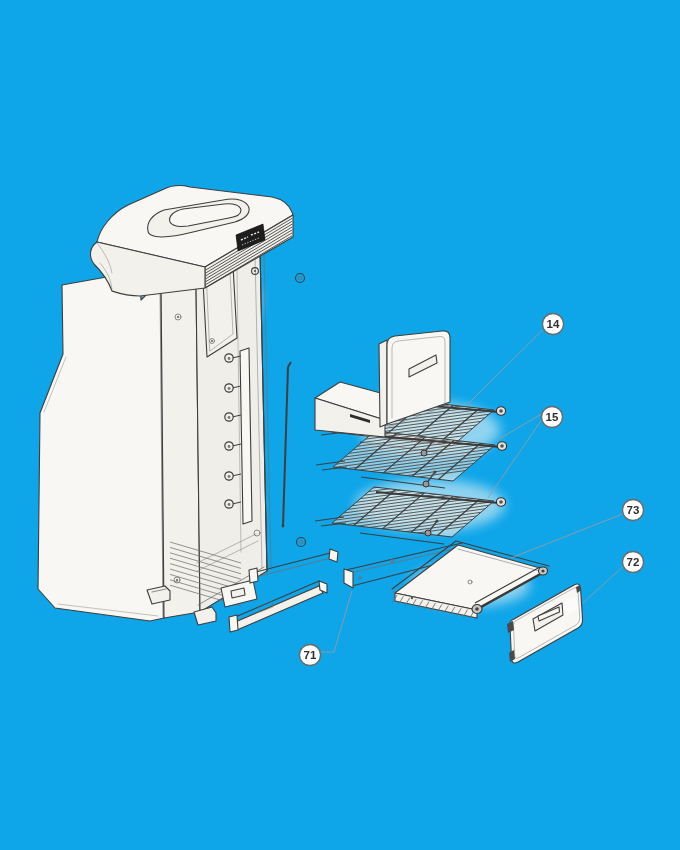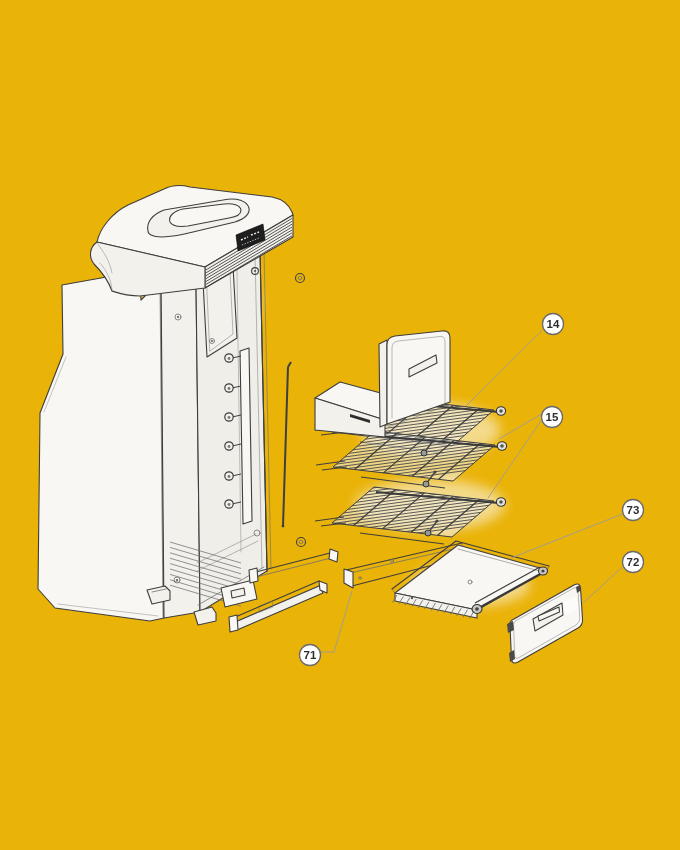--- a/index.html
+++ b/index.html
@@ -1,19 +1,19 @@
 <!DOCTYPE html>
 <html><head>
 <meta charset="utf-8">
 <style>
   html,body{margin:0;padding:0;}
   .stage{
     position:relative;
     width:680px;height:850px;
-    background:#eab308;
+    background:#0ea5e9;
     overflow:hidden;
     font-family:"Liberation Sans", sans-serif;
   }
   svg{display:block;}
   .ln{stroke:#3E3E3E;stroke-width:1.1;fill:none;stroke-linecap:round;stroke-linejoin:round;}
   .lnl{stroke:#707070;stroke-width:0.8;fill:none;stroke-linecap:round;}
   .face{fill:#F8F7F3;stroke:#3E3E3E;stroke-width:1.1;stroke-linejoin:round;}
   .faceS{fill:#F3F1EB;stroke:#3E3E3E;stroke-width:1.1;stroke-linejoin:round;}
   .callout-circle{fill:#FFFFFF;stroke:#6B6B6B;stroke-width:1.3;}
   .callout-text{fill:#2E2E2E;font-size:11.5px;font-weight:700;font-family:"Liberation Sans",sans-serif;}

